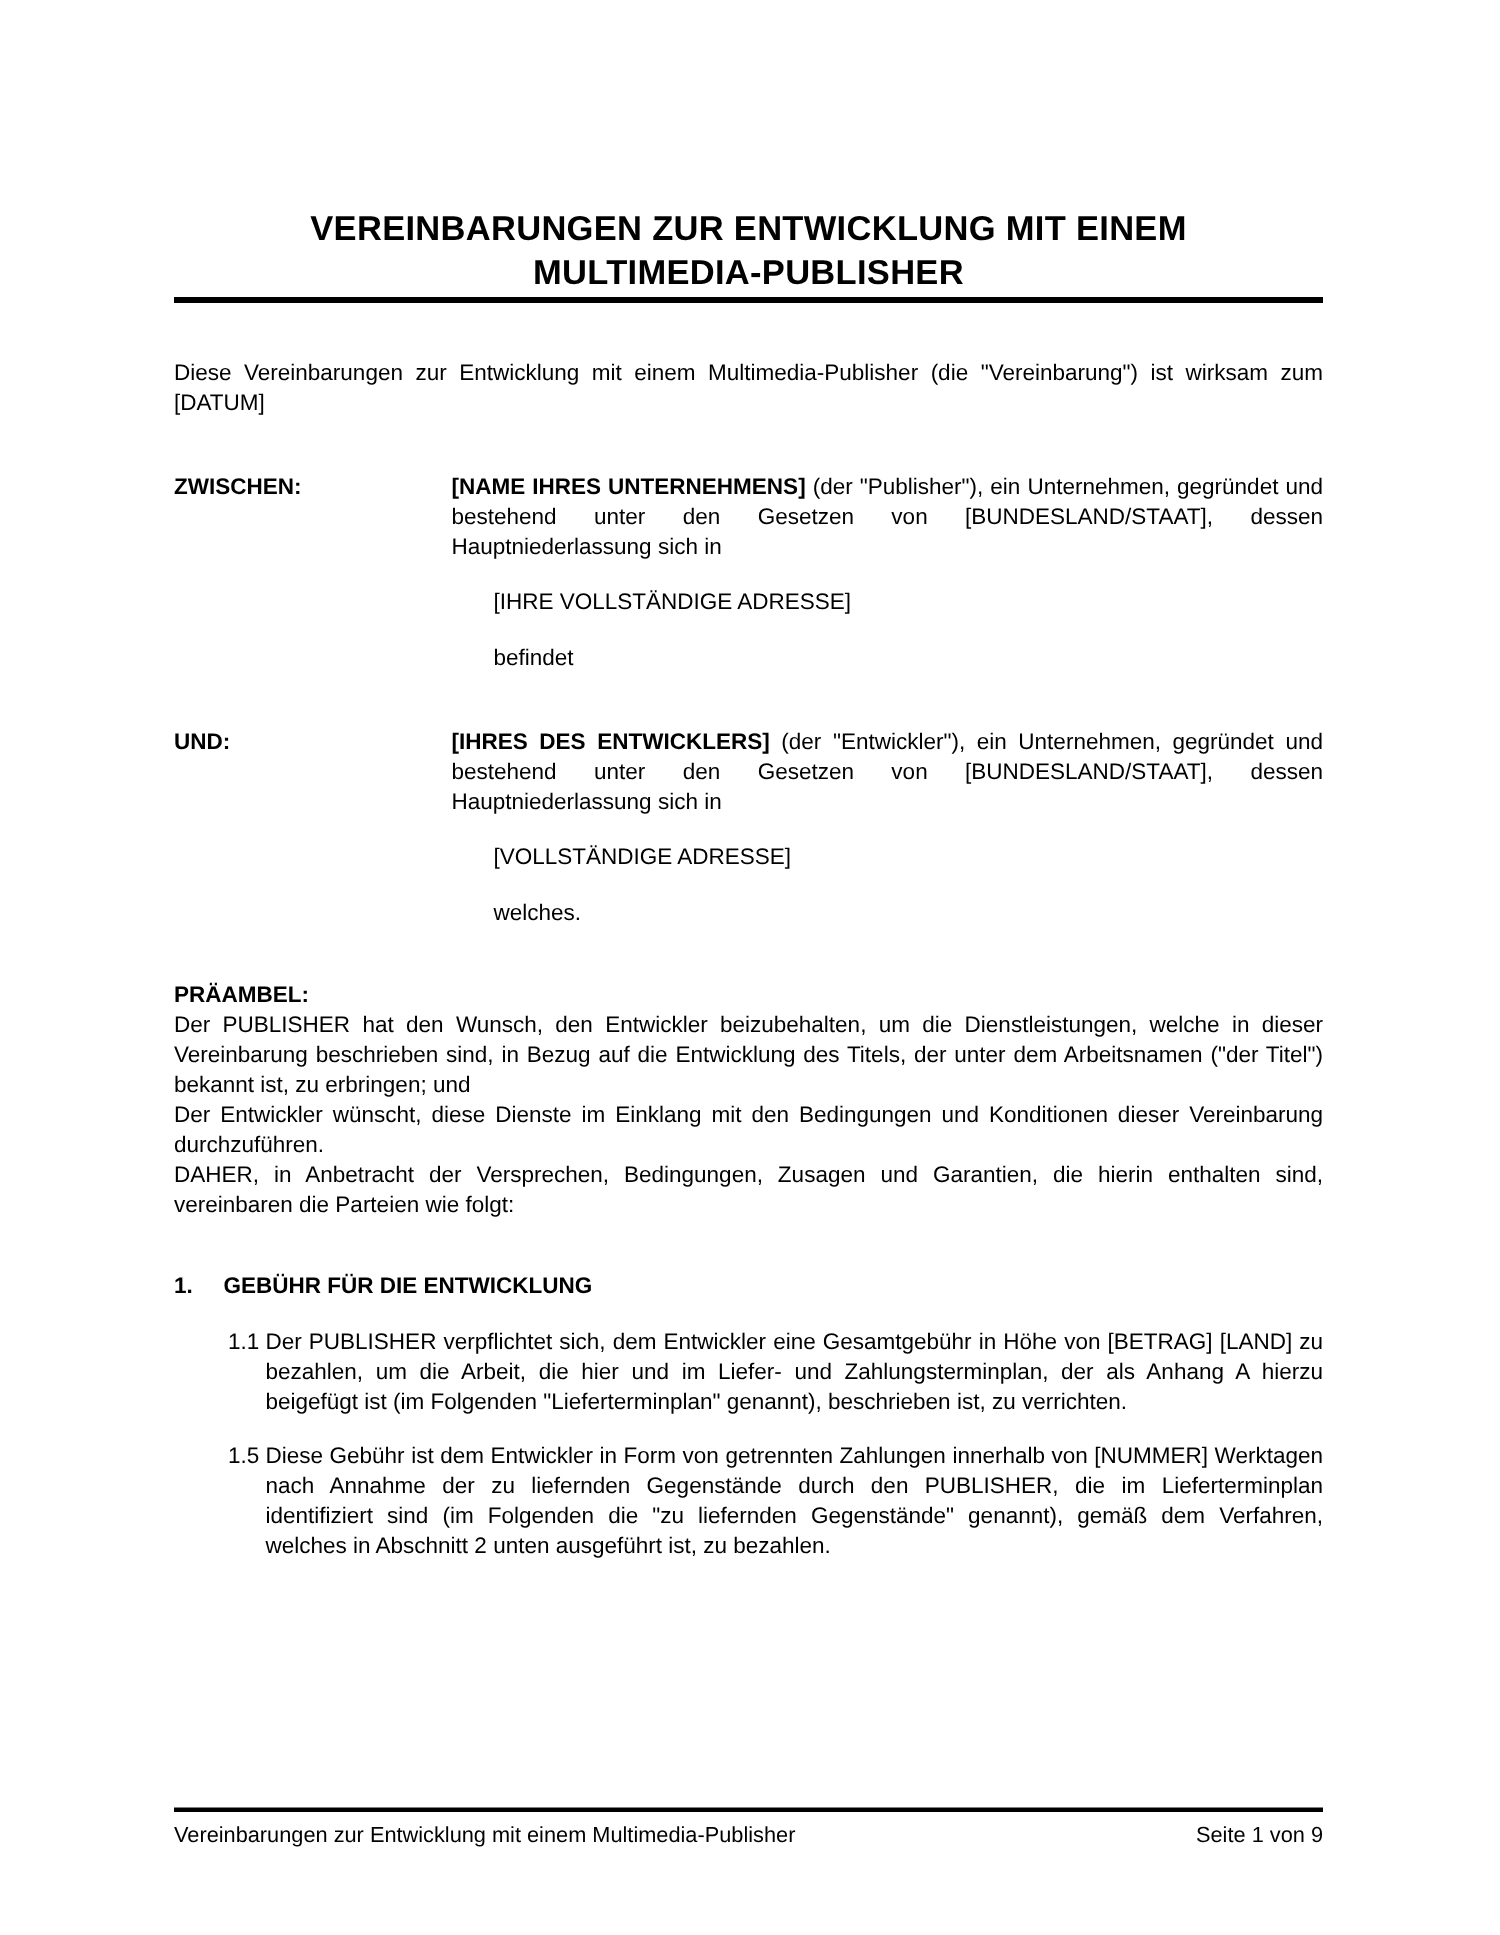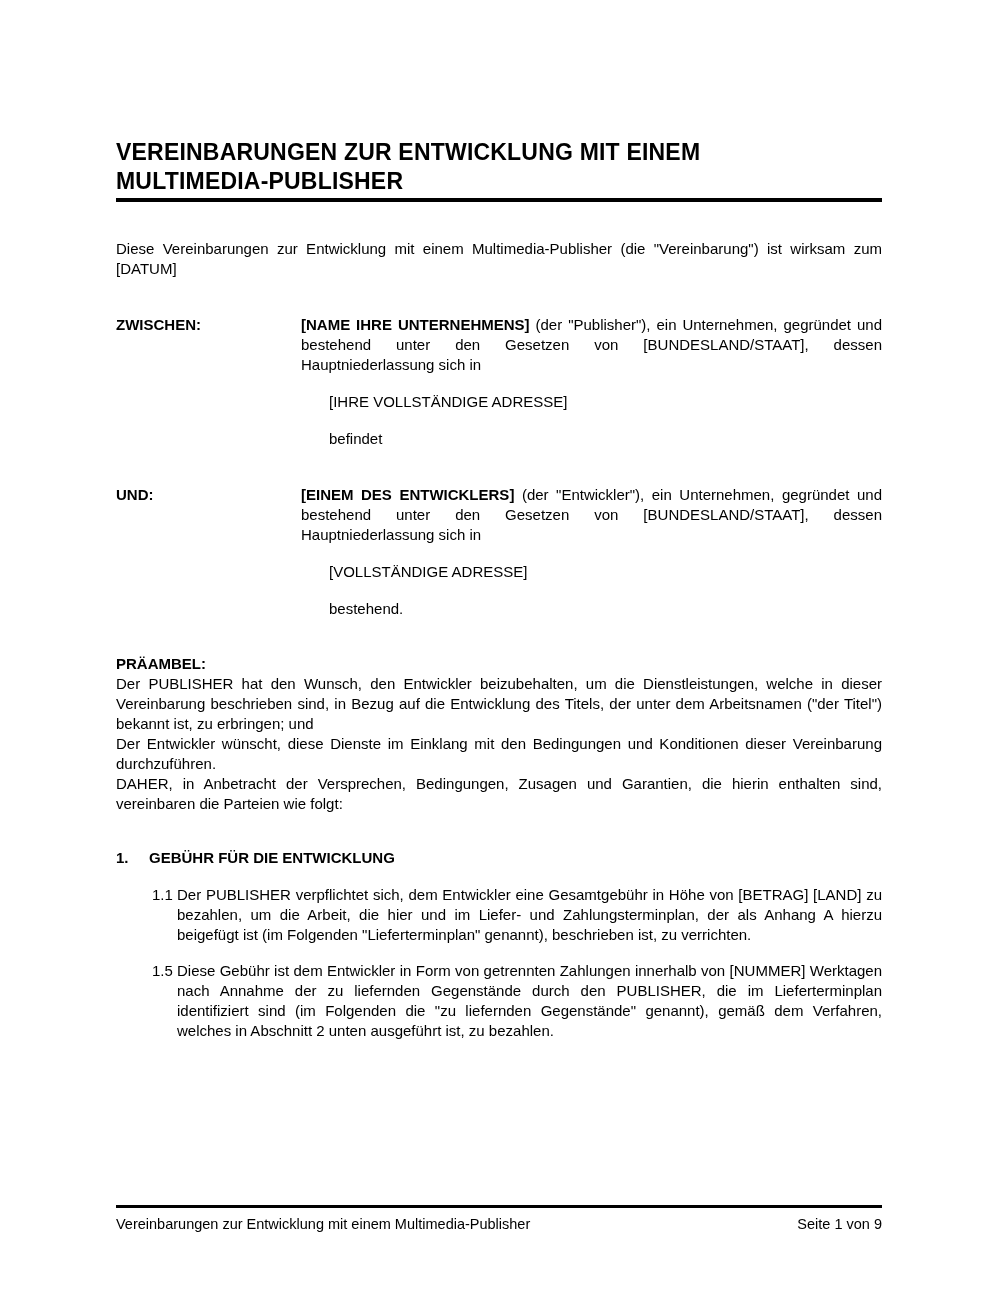--- a/index.html
+++ b/index.html
@@ -14,21 +14,21 @@
     font-size: 15px;
     line-height: 20px;
     box-sizing: border-box;
     padding: 138px 118px 0 116px;
     overflow: hidden;
   }
   .doc-title {
     font-size: 23px;
     line-height: 29px;
     font-weight: bold;
-    text-align: left;
+    text-align: center;
     border-bottom: 4px solid #000000;
     padding-bottom: 2px;
     letter-spacing: 0.2px;
   }
   .intro {
     margin: 37px 0 0 0;
     text-align: justify;
   }
   .party {
     display: flex;
@@ -94,32 +94,32 @@
   <header class="doc-title">
     <div>VEREINBARUNGEN ZUR ENTWICKLUNG MIT EINEM</div>
     <div>MULTIMEDIA-PUBLISHER</div>
   </header>
 
   <p class="intro">Diese Vereinbarungen zur Entwicklung mit einem Multimedia-Publisher (die "Vereinbarung") ist wirksam zum [DATUM]</p>
 
   <section class="party">
     <div class="party-label">ZWISCHEN:</div>
     <div class="party-body">
-      <p><b>[NAME IHRE UNTERNEHMENS]</b><span> (der "Publisher"), ein Unternehmen, gegründet und bestehend unter den Gesetzen von [BUNDESLAND/STAAT], dessen Hauptniederlassung sich in</span></p>
+      <p><b>[NAME IHRES UNTERNEHMENS]</b><span> (der "Publisher"), ein Unternehmen, gegründet und bestehend unter den Gesetzen von [BUNDESLAND/STAAT], dessen Hauptniederlassung sich in</span></p>
       <p>[IHRE VOLLSTÄNDIGE ADRESSE]</p>
       <p>befindet</p>
     </div>
   </section>
 
   <section class="party">
     <div class="party-label">UND:</div>
     <div class="party-body">
-      <p><b>[EINEM DES ENTWICKLERS]</b><span> (der "Entwickler"), ein Unternehmen, gegründet und bestehend unter den Gesetzen von [BUNDESLAND/STAAT], dessen Hauptniederlassung sich in</span></p>
+      <p><b>[IHRES DES ENTWICKLERS]</b><span> (der "Entwickler"), ein Unternehmen, gegründet und bestehend unter den Gesetzen von [BUNDESLAND/STAAT], dessen Hauptniederlassung sich in</span></p>
       <p>[VOLLSTÄNDIGE ADRESSE]</p>
-      <p>bestehend.</p>
+      <p>welches.</p>
     </div>
   </section>
 
   <h2 class="preamble-heading">PRÄAMBEL:</h2>
   <p class="para">Der PUBLISHER hat den Wunsch, den Entwickler beizubehalten, um die Dienstleistungen, welche in dieser Vereinbarung beschrieben sind, in Bezug auf die Entwicklung des Titels, der unter dem Arbeitsnamen ("der Titel") bekannt ist, zu erbringen; und</p>
   <p class="para">Der Entwickler wünscht, diese Dienste im Einklang mit den Bedingungen und Konditionen dieser Vereinbarung durchzuführen.</p>
   <p class="para">DAHER, in Anbetracht der Versprechen, Bedingungen, Zusagen und Garantien, die hierin enthalten sind, vereinbaren die Parteien wie folgt:</p>
 
   <div class="section-heading">
     <span class="sec-num">1.</span><span>GEBÜHR FÜR DIE ENTWICKLUNG</span>

